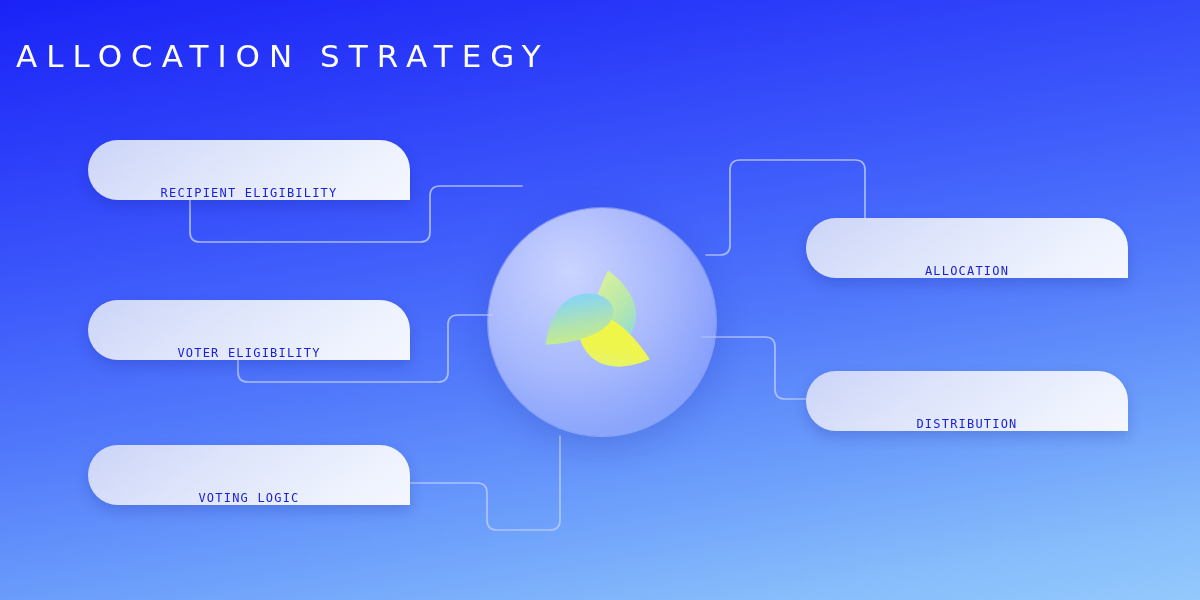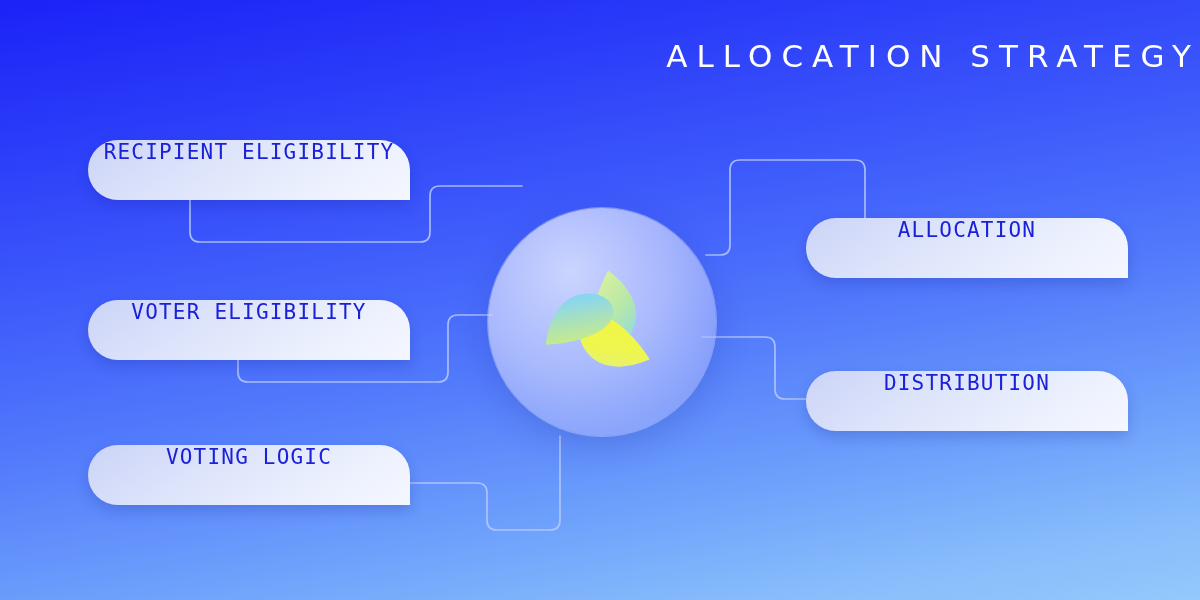--- a/index.html
+++ b/index.html
@@ -23,27 +23,28 @@
         #6a9cfb 74%,
         #86bcfb 90%,
         #93c9fc 100%);
     overflow:hidden;
   }
 
   
   .title {
     position:absolute;
     top:38px; left:0; width:1200px;
-    text-align:right;
+    text-align:left;
     color:#ffffff;
     font-family:"DejaVu Sans", sans-serif;
     font-size:31px;
     font-weight:400;
     letter-spacing:9px;
     white-space:nowrap;
+    padding-left:16px;
   }
 
   
   #wires {
     position:absolute;
     top:0; left:0;
     width:1200px; height:600px;
     pointer-events:none;
   }
   #wires path {
@@ -53,25 +54,25 @@
     stroke-opacity:.85;
     stroke-linecap:round;
     stroke-linejoin:round;
   }
 
   
   .card {
     position:absolute;
     height:60px;
     display:flex;
-    align-items:flex-start;
+    align-items:flex-end;
     justify-content:center;
     color:#1b21d8;
     font-family:"DejaVu Sans Mono", monospace;
-    font-size:21px;
+    font-size:12px;
     letter-spacing:1.2px;
     white-space:nowrap;
     background:linear-gradient(145deg,#ccd4f8 0%,#dfe6fb 42%,#eef2fe 78%,#f4f7ff 100%);
     box-shadow:0 6px 14px rgba(20,30,140,.20);
   }
   .card.left  { border-radius:30px 30px 0 30px; }
   .card.right { border-radius:30px 30px 0 30px; }
 
   #card-recipient    { left:88px;  top:140px; width:322px; }
   #card-voter        { left:88px;  top:300px; width:322px; }

